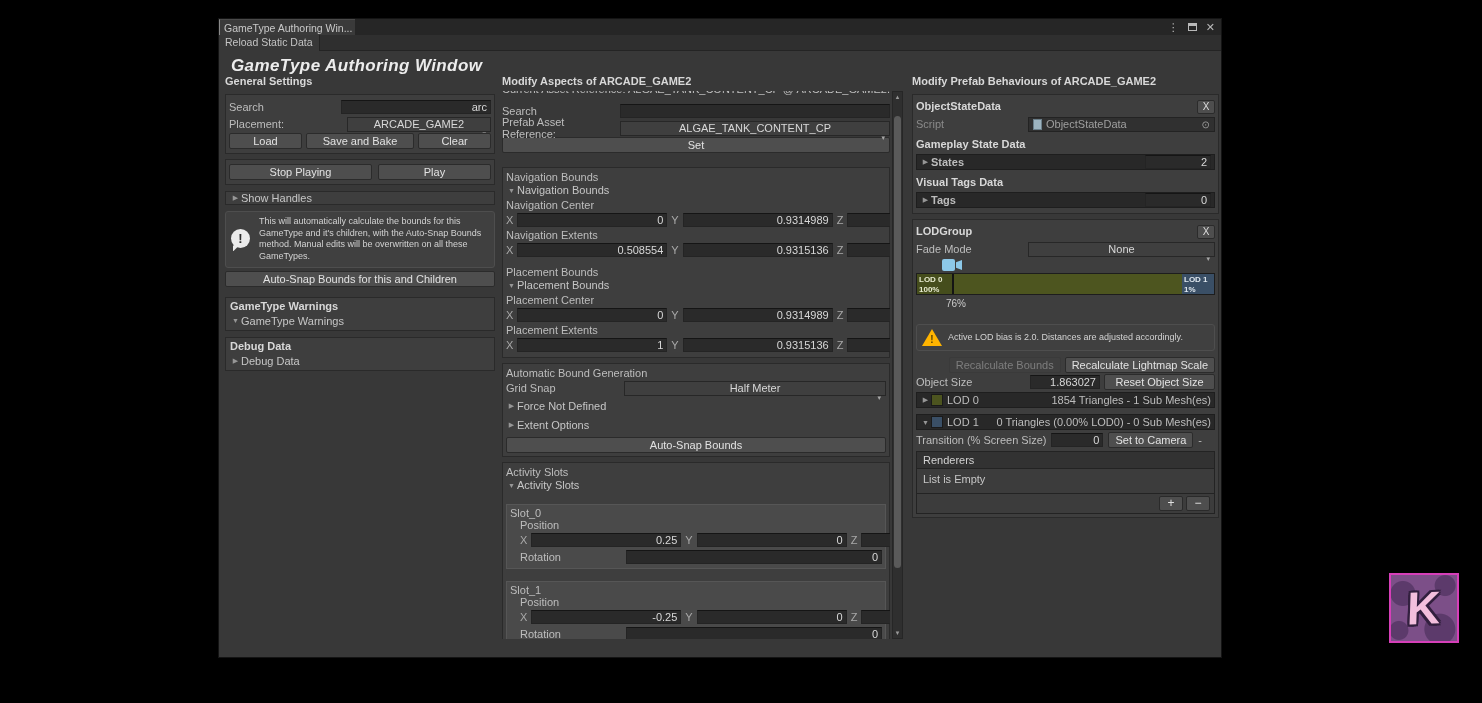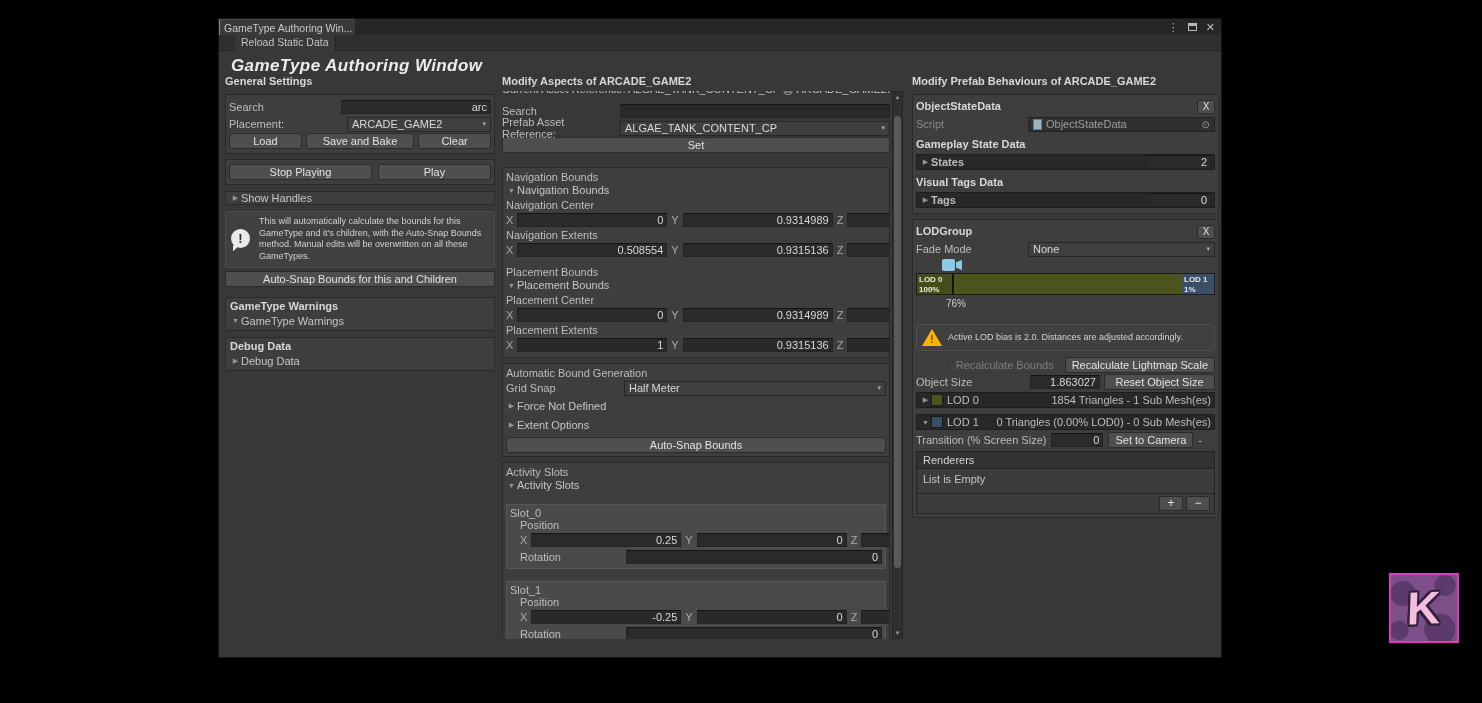--- a/index.html
+++ b/index.html
@@ -6,37 +6,37 @@
   html,body { width:1482px; height:703px; background:#000; font-family:"Liberation Sans",sans-serif; overflow:hidden; }
   #win { position:absolute; left:218px; top:18px; width:1004px; height:640px; background:#383838; border:1px solid #141414; }
 
   
   .titlebar { height:16px; background:#262626; position:relative; }
   .tab { position:absolute; left:0; top:0; width:136px; height:16px; background:#3a3a3a; border-left:1px solid #8a8a8a; border-top:1px solid #4a4a4a;
          color:#c9c9c9; font-size:10.5px; line-height:16px; padding-left:4px; white-space:nowrap; overflow:hidden; }
   .win-controls { position:absolute; right:6px; top:0; height:16px; display:flex; gap:9px; align-items:center; color:#b9b9b9; font-size:11px; }
   .maxbox { width:9px; height:8px; border:1px solid #b9b9b9; border-top-width:3px; }
   .toolbar { height:16px; background:#2f2f2f; border-bottom:1px solid #242424; position:relative; }
-  .toolbtn { position:absolute; left:16px; top:0; height:16px; background:#383838; border-right:1px solid #232323; color:#c4c4c4; font-size:10.5px; line-height:15px; padding:0 6px; }
+  .toolbtn { position:absolute; left:0; top:0; height:16px; background:#383838; border-right:1px solid #232323; color:#c4c4c4; font-size:10.5px; line-height:15px; padding:0 6px; }
   .pagetitle { position:absolute; left:12px; top:37px; font-size:17px; font-weight:bold; font-style:italic; color:#ececec; letter-spacing:.4px; }
 
   .col { position:absolute; top:56px; }
   #col-left { left:6px; width:270px; }
   #col-mid { left:283px; width:401px; }
   #col-right { left:693px; width:307px; }
 
   .h { font-weight:bold; font-size:11px; color:#d8d8d8; height:14px; }
   .lbl { font-size:11px; color:#bdbdbd; }
   .dim { color:#8a8a8a; }
   .row { display:flex; align-items:center; height:16px; margin:1px 0; }
   .box { background:#3e3e3e; border:1px solid #2a2a2a; padding:3px; margin-top:5px; }
   .band { background:#3e3e3e; border:1px solid #2a2a2a; padding:2px 4px; margin-top:6px; }
 
   input.f { background:#2a2a2a; border:1px solid #242424; border-top-color:#151515; color:#d8d8d8; font-size:11px; height:14px; padding:0 3px; font-family:inherit; outline:none;text-align:right; }
-  .dd { background:#3f3f3f; border:1px solid #272727; height:15px; display:flex; align-items:center; color:#d8d8d8; font-size:11px; padding:0 4px; }
+  .dd { background:#3f3f3f; border:1px solid #272727; height:15px; display:flex; align-items:center; color:#d8d8d8; font-size:11px; padding:0 4px;flex-direction:column; }
   .dd .arr { margin-left:auto; font-size:7px; color:#a8a8a8; }
   .btn { background:#4e4e4e; border:1px solid #2b2b2b; border-radius:2px; color:#e2e2e2; font-size:11px; height:16px; display:flex; align-items:center; justify-content:center; padding:0 6px; }
   .btn.disabled { background:#3f3f3f; border-color:#3a3a3a; color:#7e7e7e; }
   .fold { display:flex; align-items:center; font-size:11px; color:#c6c6c6; height:14px; }
   .tri { font-size:7px; color:#969696; width:11px; display:inline-block; text-align:center; }
 
   .help { display:flex; gap:6px; background:#404040; border:1px solid #4e4e4e; border-radius:3px; padding:4px 5px; margin-top:6px; align-items:center; }
   .help .txt { font-size:9px; color:#d2d2d2; line-height:1.3; }
   .bub { width:22px; height:20px; position:relative; flex:0 0 22px; }
   .bub .c { width:19px; height:19px; border-radius:50%; background:#ebebeb; color:#2c2c2c; font-weight:bold; text-align:center; line-height:19px; font-size:13px; }

